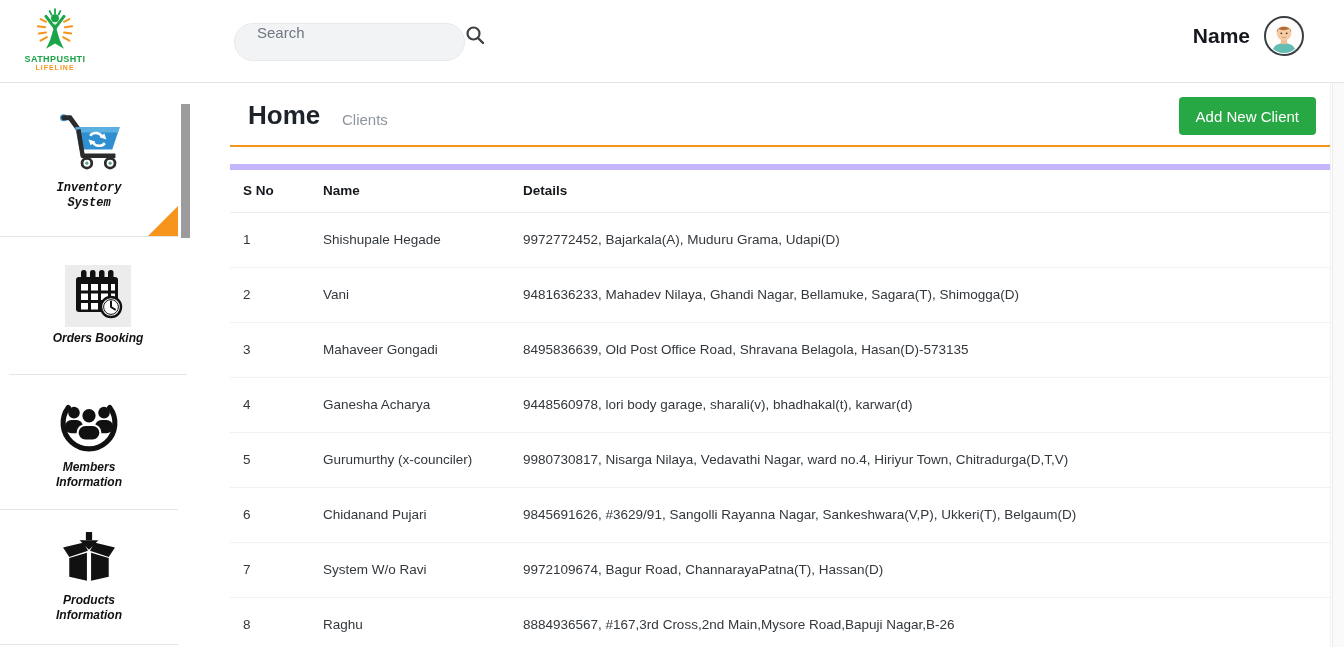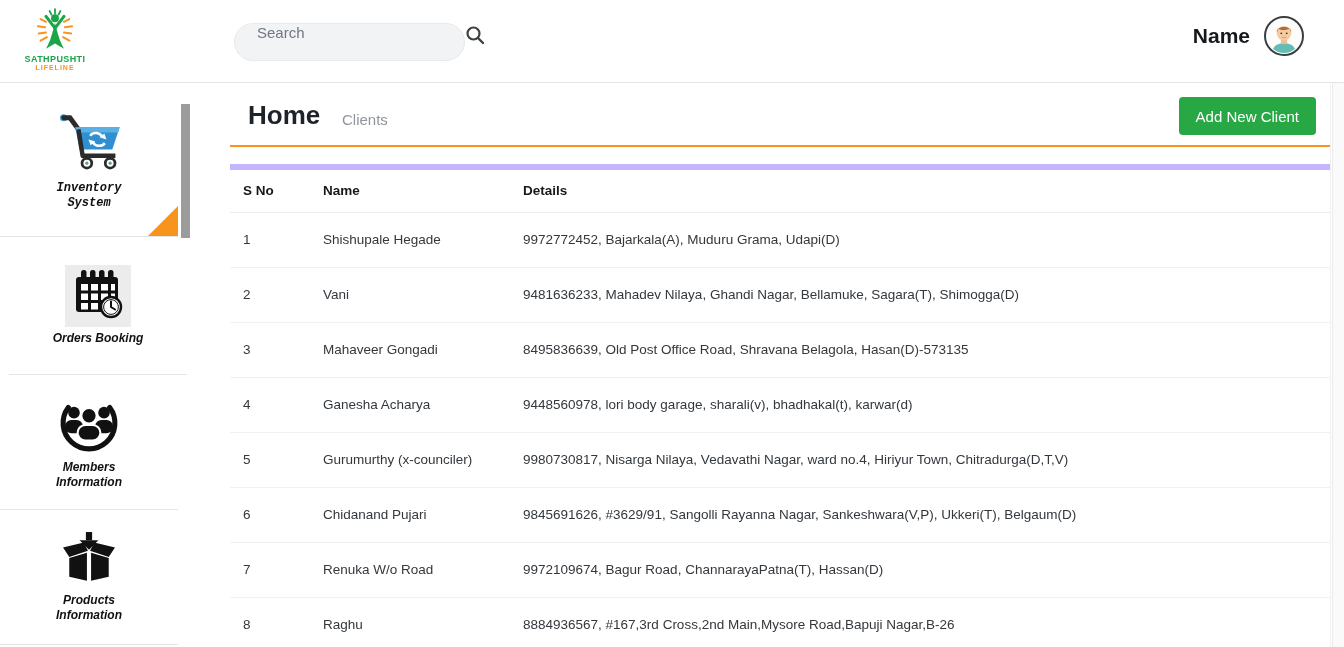--- a/index.html
+++ b/index.html
@@ -260,21 +260,21 @@
         <td>Gurumurthy (x-counciler)</td>
         <td>9980730817, Nisarga Nilaya, Vedavathi Nagar, ward no.4, Hiriyur Town, Chitradurga(D,T,V)</td>
       </tr>
       <tr>
         <td>6</td>
         <td>Chidanand Pujari</td>
         <td>9845691626, #3629/91, Sangolli Rayanna Nagar, Sankeshwara(V,P), Ukkeri(T), Belgaum(D)</td>
       </tr>
       <tr>
         <td>7</td>
-        <td>Renuka W/o Road</td>
+        <td>System W/o Ravi</td>
         <td>9972109674, Bagur Road, ChannarayaPatna(T), Hassan(D)</td>
       </tr>
       <tr>
         <td>8</td>
         <td>Raghu</td>
         <td>8884936567, #167,3rd Cross,2nd Main,Mysore Road,Bapuji Nagar,B-26</td>
       </tr>
     </tbody>
   </table>
 </main>

